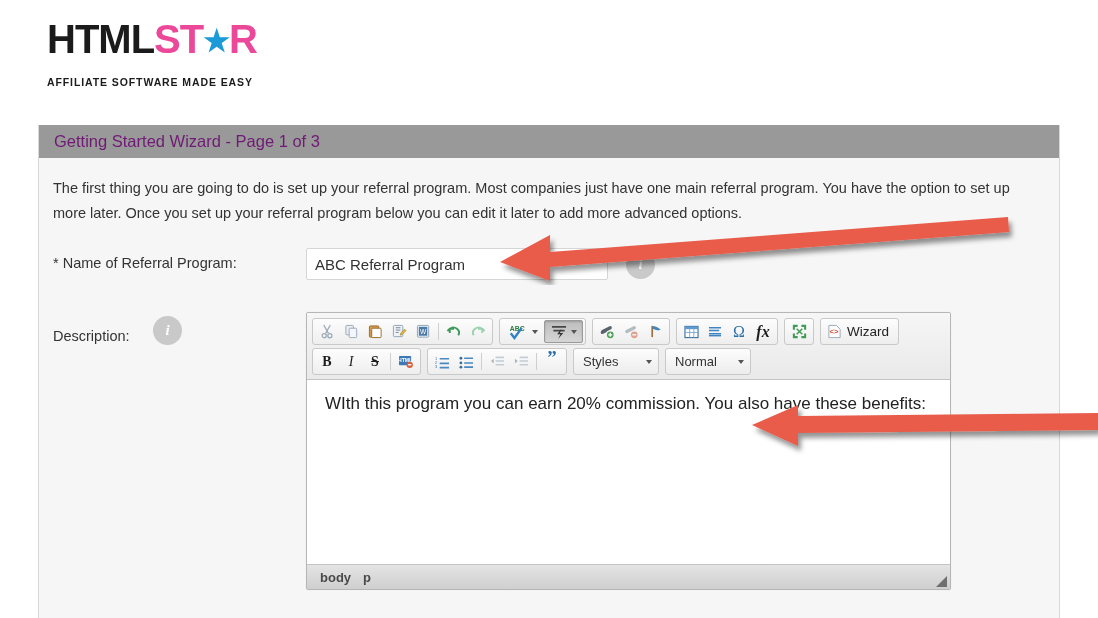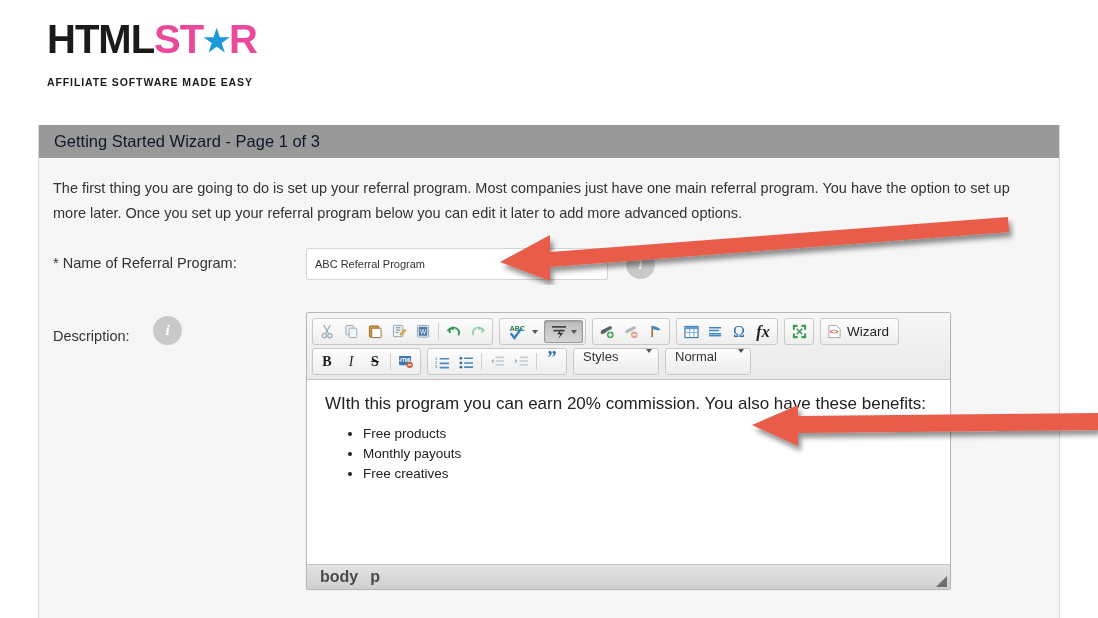--- a/index.html
+++ b/index.html
@@ -29,42 +29,42 @@
     font-size: 10.5px; font-weight: bold; color: #1b1b1b;
     letter-spacing: 0.9px; margin-top: 12px; white-space: nowrap;
   }
 
   
   .panel {
     position: absolute; left: 38px; top: 125px; width: 1022px; height: 500px;
     background: #f6f6f6; border: 1px solid #d8d8d8; border-top: none;
   }
   .panel-header {
-    height: 33px; background: #999999; color: #0f172a;
+    height: 33px; background: #999999; color: #701a75;
     font-size: 16.5px; line-height: 33px; padding-left: 15px;
     font-family: "Liberation Sans", sans-serif;
   }
   .panel-body { padding: 18px 14px 0 14px; }
 
   .intro {
     font-size: 14.5px; color: #333333; line-height: 25px;
     max-width: 990px; margin: 0 0 22px 0;
   }
 
   
   .form-row { position: relative; min-height: 40px; }
   .form-label {
     position: absolute; left: 0; top: 7px;
     font-size: 14.5px; color: #333333; white-space: nowrap;
   }
   .form-field { margin-left: 253px; position: relative; }
 
   .text-input {
     width: 302px; height: 32px; padding: 4px 8px;
-    font-size: 11px; color: #333333; background: #ffffff;
+    font-size: 15px; color: #333333; background: #ffffff;
     border: 1px solid #d5d5d5; border-radius: 2px;
     font-family: "Liberation Sans", sans-serif;
   }
   .info-icon {
     display: inline-block; width: 29px; height: 29px; border-radius: 50%;
     background: #c9c9c9; color: #ffffff; text-align: center;
     font-style: italic; font-weight: bold; font-size: 15px; line-height: 29px;
     font-family: "Liberation Serif", serif;
     vertical-align: middle;
   }
@@ -105,21 +105,21 @@
   .cke-arrow {
     width: 0; height: 0; margin-left: 2px;
     border-left: 3.5px solid transparent; border-right: 3.5px solid transparent;
     border-top: 4px solid #555;
   }
   .cke-src {
     display: flex; align-items: center; gap: 5px;
     padding: 0 7px 0 4px; height: 23px; font-size: 13.5px; color: #222;
   }
   .cke-combo {
-    display: flex; justify-content: space-between;
+    display: flex; align-items: center; justify-content: space-between;
     border: 1px solid #c9c9c9; border-radius: 3px;
     background: linear-gradient(#fdfdfd, #ececec);
     height: 27px; margin-right: 6px; padding: 0 6px 0 9px;
     font-size: 13px; color: #333; min-width: 86px;
   }
   .cke-combo .lbl { margin-right: 16px; }
 
   .cke-content {
     background: #ffffff; height: 185px; padding: 14px 18px;
     border-bottom: 1px solid #c4c4c4; overflow: hidden;
@@ -129,21 +129,21 @@
   }
   .cke-content ul {
     margin: 10px 0 0 0; padding-left: 38px;
     font-size: 13.5px; color: #222222;
   }
   .cke-content ul li { line-height: 20px; margin-bottom: 0px; }
 
   .cke-bottom {
     height: 24px; background: linear-gradient(#e4e4e4, #cfcfcf);
     display: flex; align-items: center; position: relative;
-    padding-left: 13px; font-size: 16px; font-weight: bold; color: #4a4a4a;
+    padding-left: 13px; font-size: 13px; font-weight: bold; color: #4a4a4a;
     font-family: "Liberation Sans", sans-serif;
   }
   .cke-path-item { margin-right: 12px; }
   .cke-resize {
     position: absolute; right: 3px; bottom: 2px;
     width: 0; height: 0;
     border-right: 11px solid #6f6f6f; border-top: 11px solid transparent;
   }
 
   
@@ -375,25 +375,20 @@
 
               <div class="cke-combo">
                 <span class="lbl">Normal</span>
                 <span class="cke-arrow"></span>
               </div>
             </div>
           </div>
 
           <div class="cke-content">
             <p>WIth this program you can earn 20% commission. You also have these benefits:</p>
-            <ul>
-              <li>Free products</li>
-              <li>Monthly payouts</li>
-              <li>Free creatives</li>
-            </ul>
           </div>
 
           <div class="cke-bottom">
             <span class="cke-path-item">body</span>
             <span class="cke-path-item">p</span>
             <span class="cke-resize"></span>
           </div>
 
         </div>
       </div>

